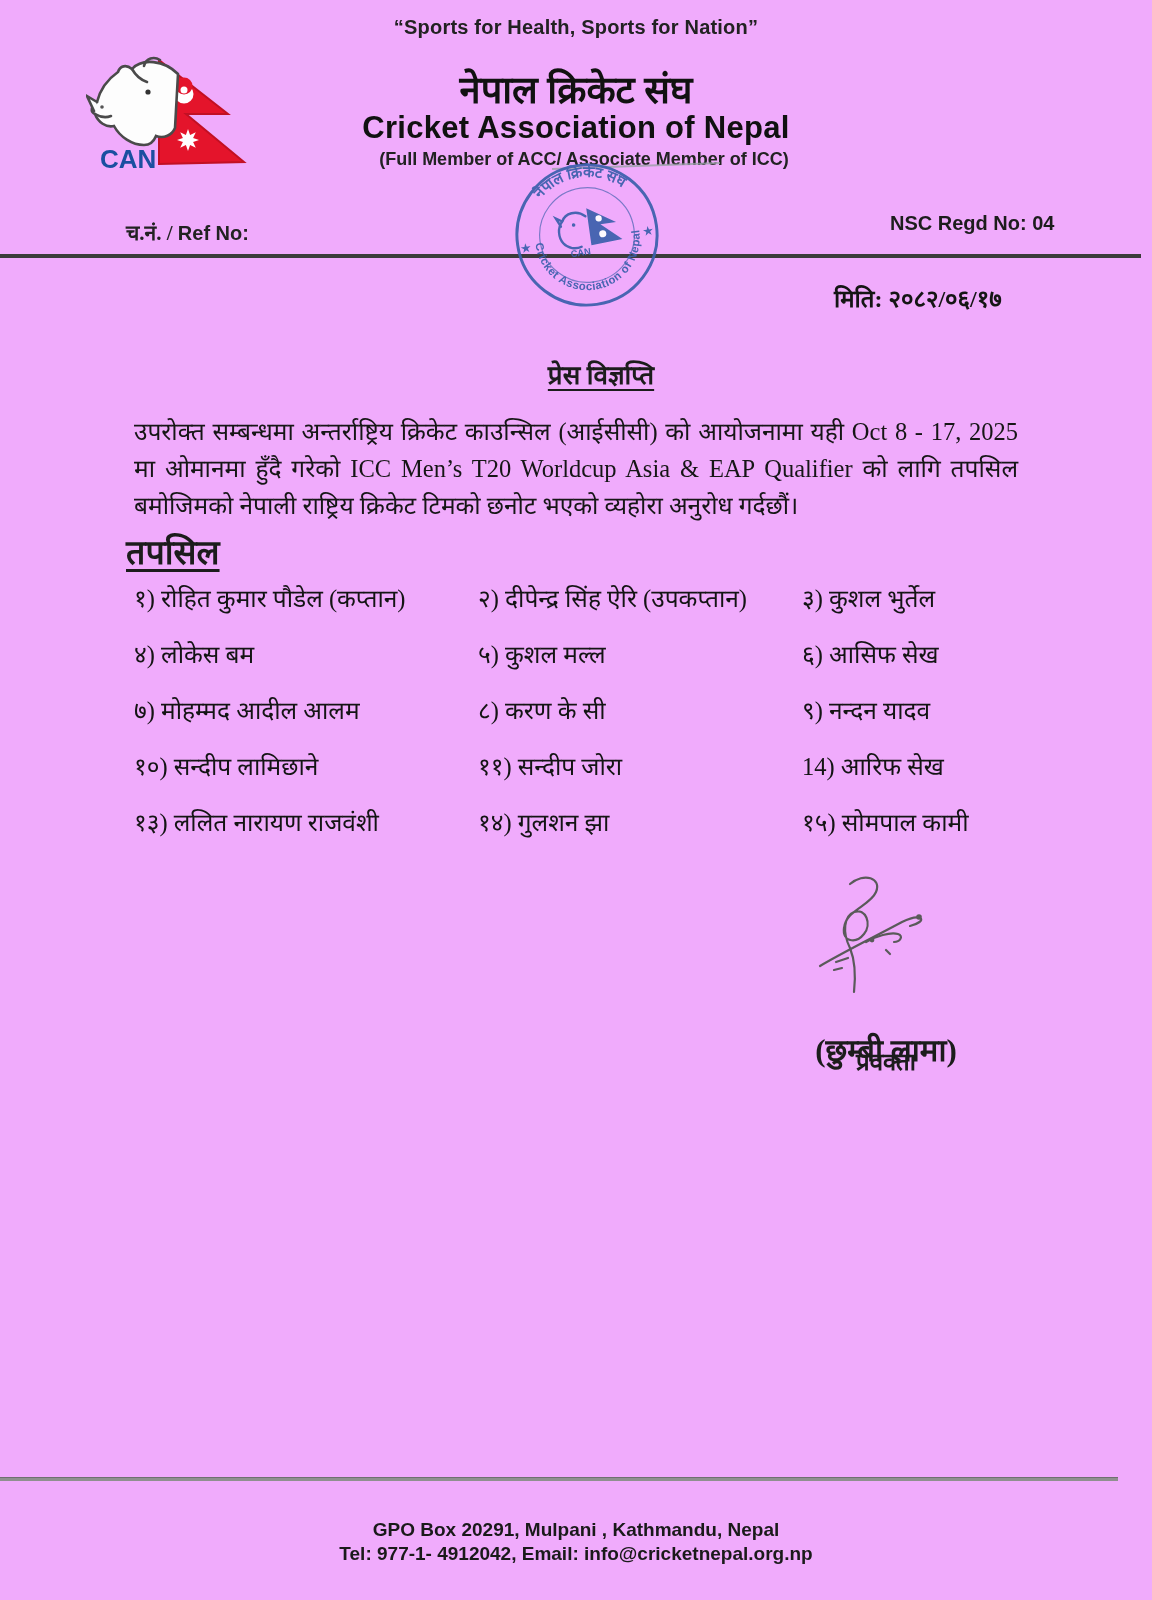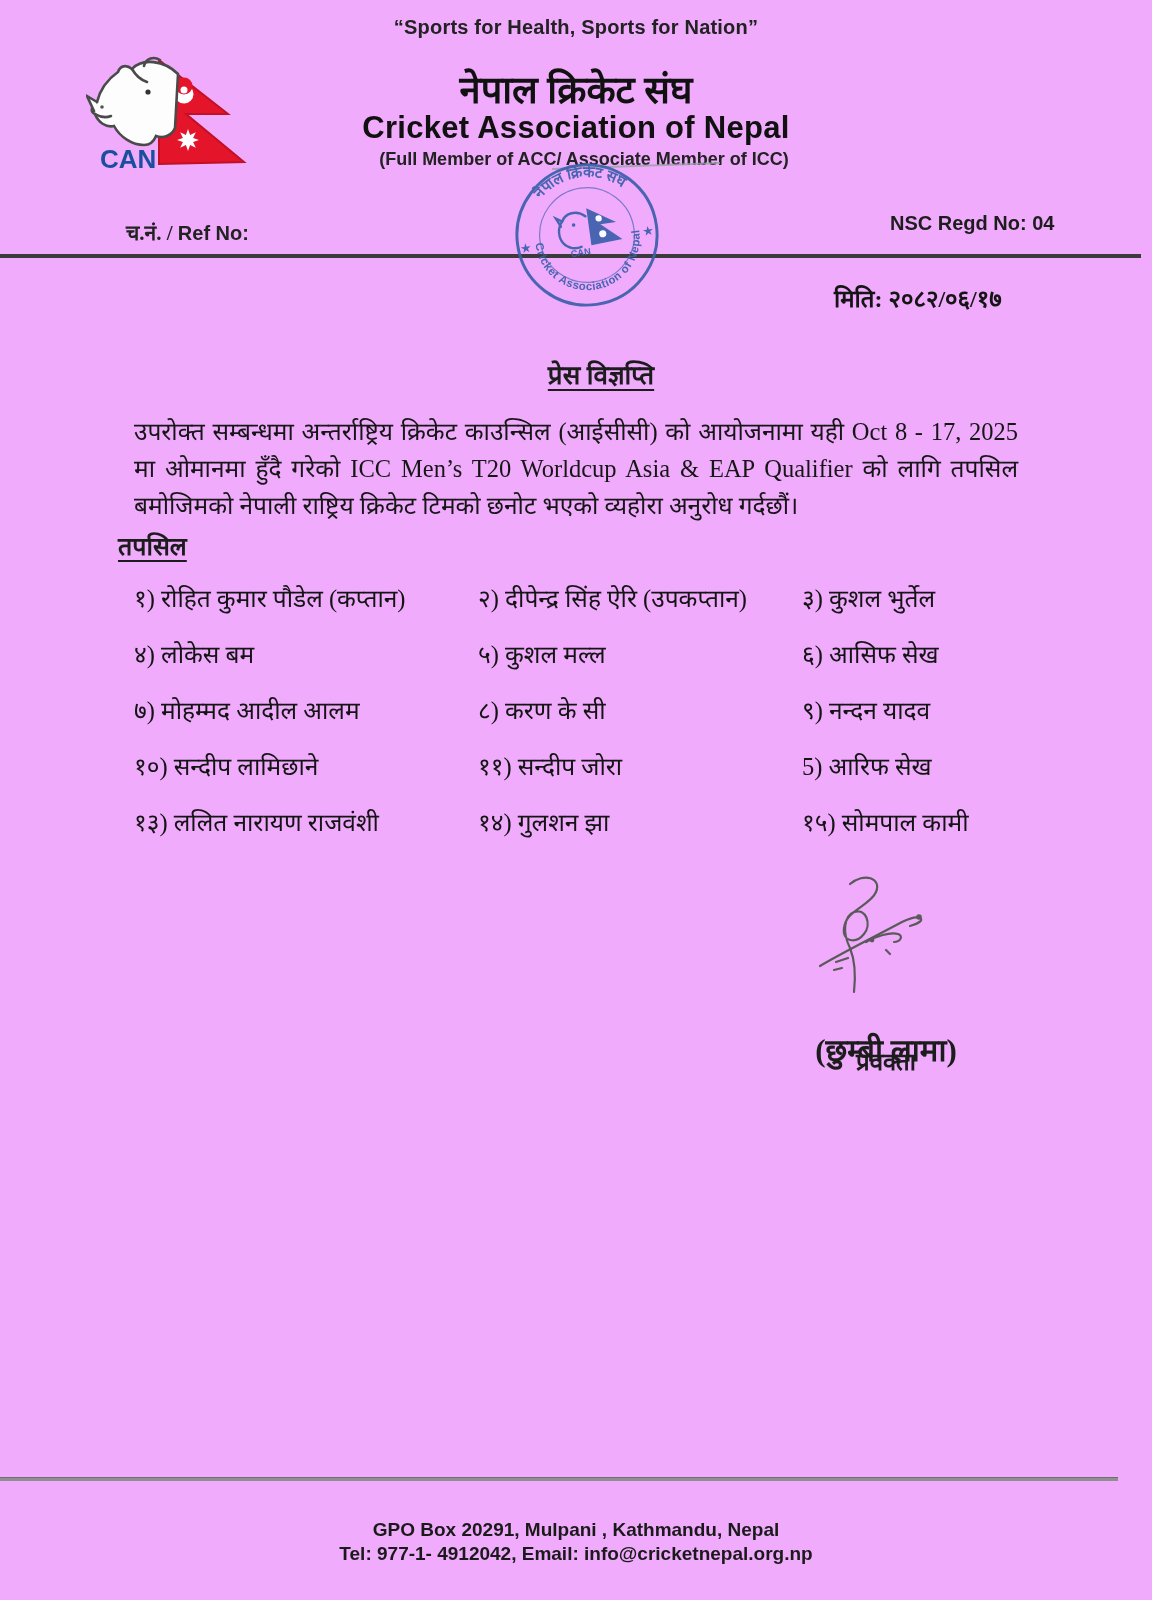--- a/index.html
+++ b/index.html
@@ -22,21 +22,21 @@
   .ref .np{font-weight:600;}
   .ref .en{font-weight:bold;font-family:"Liberation Sans","DejaVu Sans",sans-serif;font-size:20px;}
   .nsc{top:212px;left:890px;font-weight:bold;font-size:20px;color:#1d1d1d;}
   .rule1{top:254px;left:0;width:1141px;height:4px;background:#3b3b3b;}
   .stamp{left:513px;top:160px;width:148px;height:150px;transform:rotate(-8deg);opacity:.93;}
   .date{top:281px;left:834px;font-size:24px;font-weight:600;color:#151515;}
 
   .press-title{top:356px;left:0;width:100%;font-weight:bold;font-size:26px;margin-left:25px;}
   .press-title span{text-decoration:underline;text-underline-offset:5px;}
   .para{top:413px;left:134px;width:884px;font-size:24.5px;line-height:37px;text-align:justify;color:#161616;}
-  .tapasil{top:528px;left:118px;font-weight:bold;font-size:25px;}
+  .tapasil{top:528px;left:126px;font-weight:bold;font-size:34px;}
   .tapasil span{text-decoration:underline;text-underline-offset:5px;}
 
   .roster{top:581px;left:134px;width:900px;display:grid;grid-template-columns:344px 324px 1fr;grid-auto-rows:56px;font-size:24.5px;color:#141414;}
 
   .sig-img{left:806px;top:870px;width:142px;height:138px;}
   .sig-name{top:1008px;left:796px;width:180px;font-size:31px;font-weight:600;margin-top:20px;}
   .sig-role{top:1044px;left:796px;width:180px;font-size:24px;font-weight:600;}
 
   .rule2{top:1477px;left:0;width:1118px;height:3px;background:#8f8f8f;border-top:1px solid #6f6f6f;}
   .foot1{top:1519px;left:0;width:100%;font-weight:bold;font-size:19px;color:#1a1a1a;}
@@ -122,21 +122,21 @@
     <div>२) दीपेन्द्र सिंह ऐरि (उपकप्तान)</div>
     <div>३) कुशल भुर्तेल</div>
     <div>४) लोकेस बम</div>
     <div>५) कुशल मल्ल</div>
     <div>६) आसिफ सेख</div>
     <div>७) मोहम्मद आदील आलम</div>
     <div>८) करण के सी</div>
     <div>९) नन्दन यादव</div>
     <div>१०) सन्दीप लामिछाने</div>
     <div>११) सन्दीप जोरा</div>
-    <div>5) आरिफ सेख</div>
+    <div>14) आरिफ सेख</div>
     <div>१३) ललित नारायण राजवंशी</div>
     <div>१४) गुलशन झा</div>
     <div>१५) सोमपाल कामी</div>
   </div>
 
   <svg class="abs sig-img" viewBox="0 0 142 138" aria-hidden="true">
     <g fill="none" stroke="#5a5a5a" stroke-width="2.2" stroke-linecap="round">
       <path d="M44 14 C58 2 76 8 70 22 C64 36 40 40 38 58 C36 72 50 74 58 64 C66 54 60 38 48 42 C38 46 36 62 44 78 C48 88 50 104 48 122"></path>
       <path d="M14 96 C34 84 66 68 96 52 C102 49 110 46 114 48 C118 50 112 54 104 56"></path>
       <path d="M60 72 C70 66 84 62 92 64 C98 66 94 72 88 72"></path>

